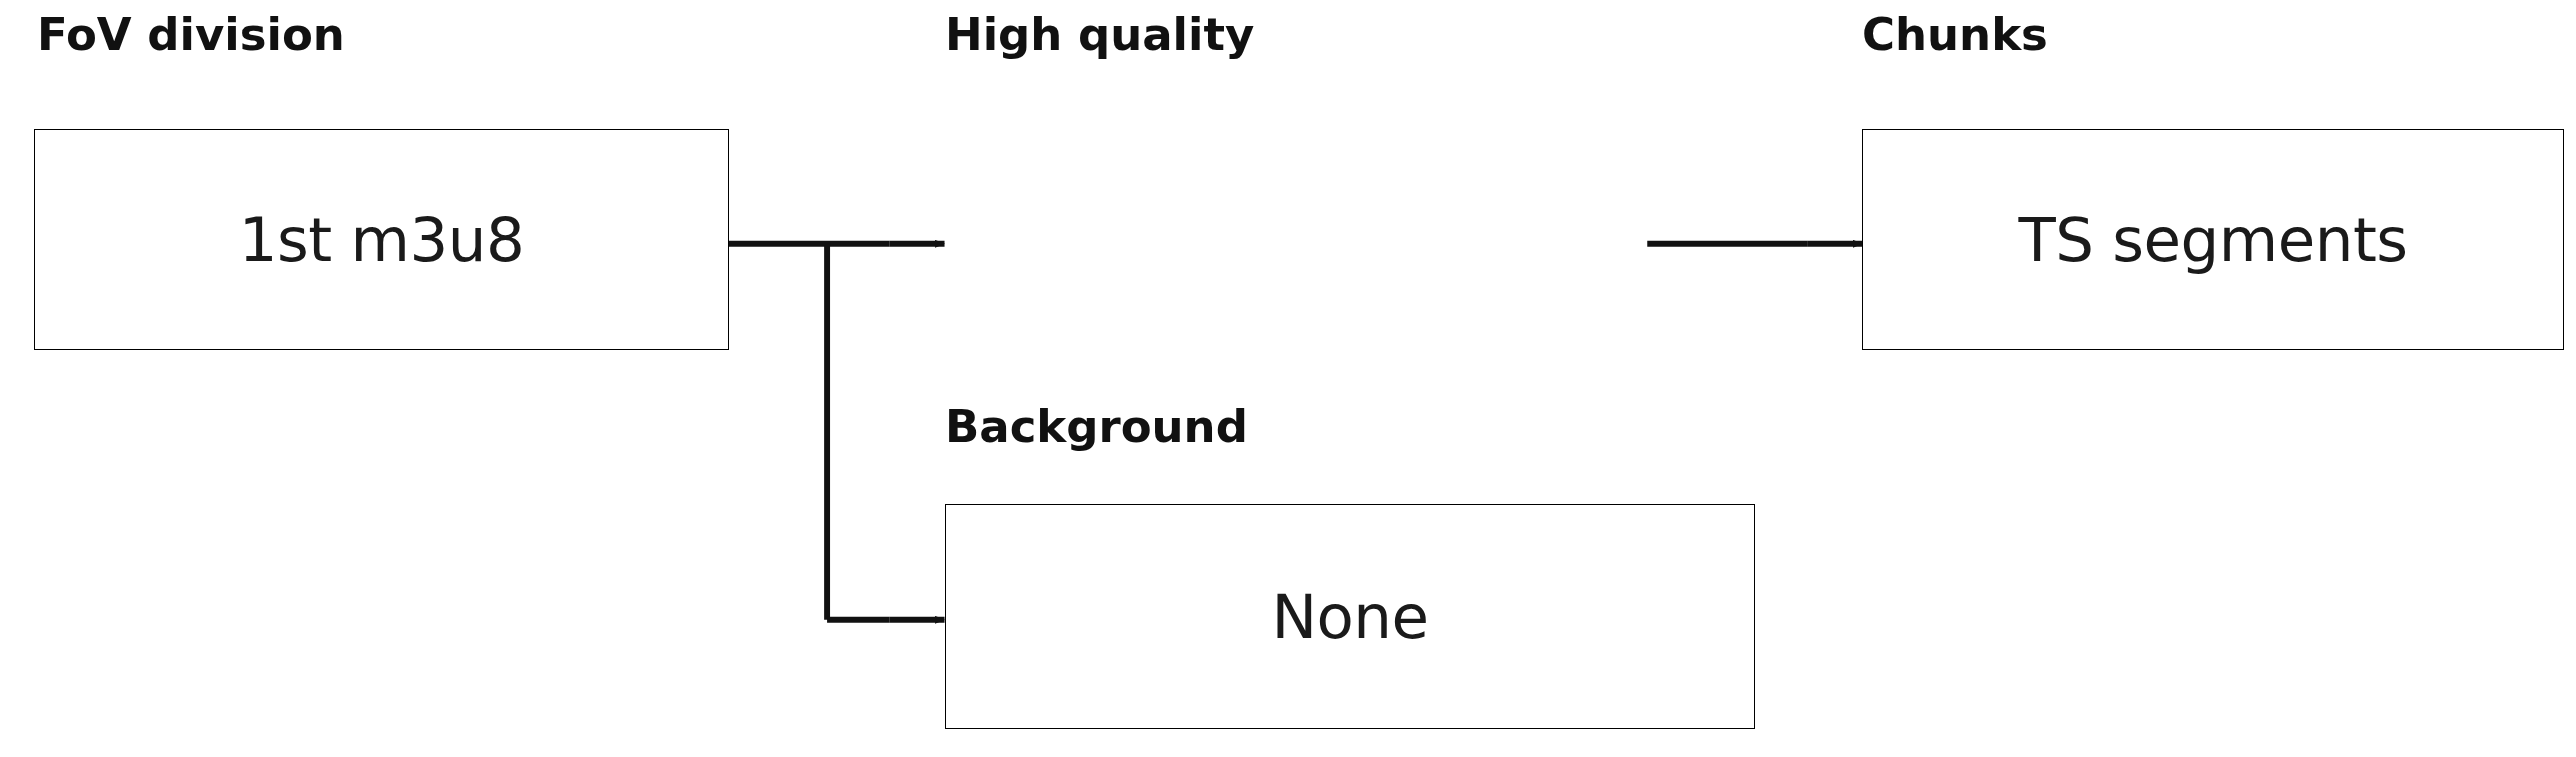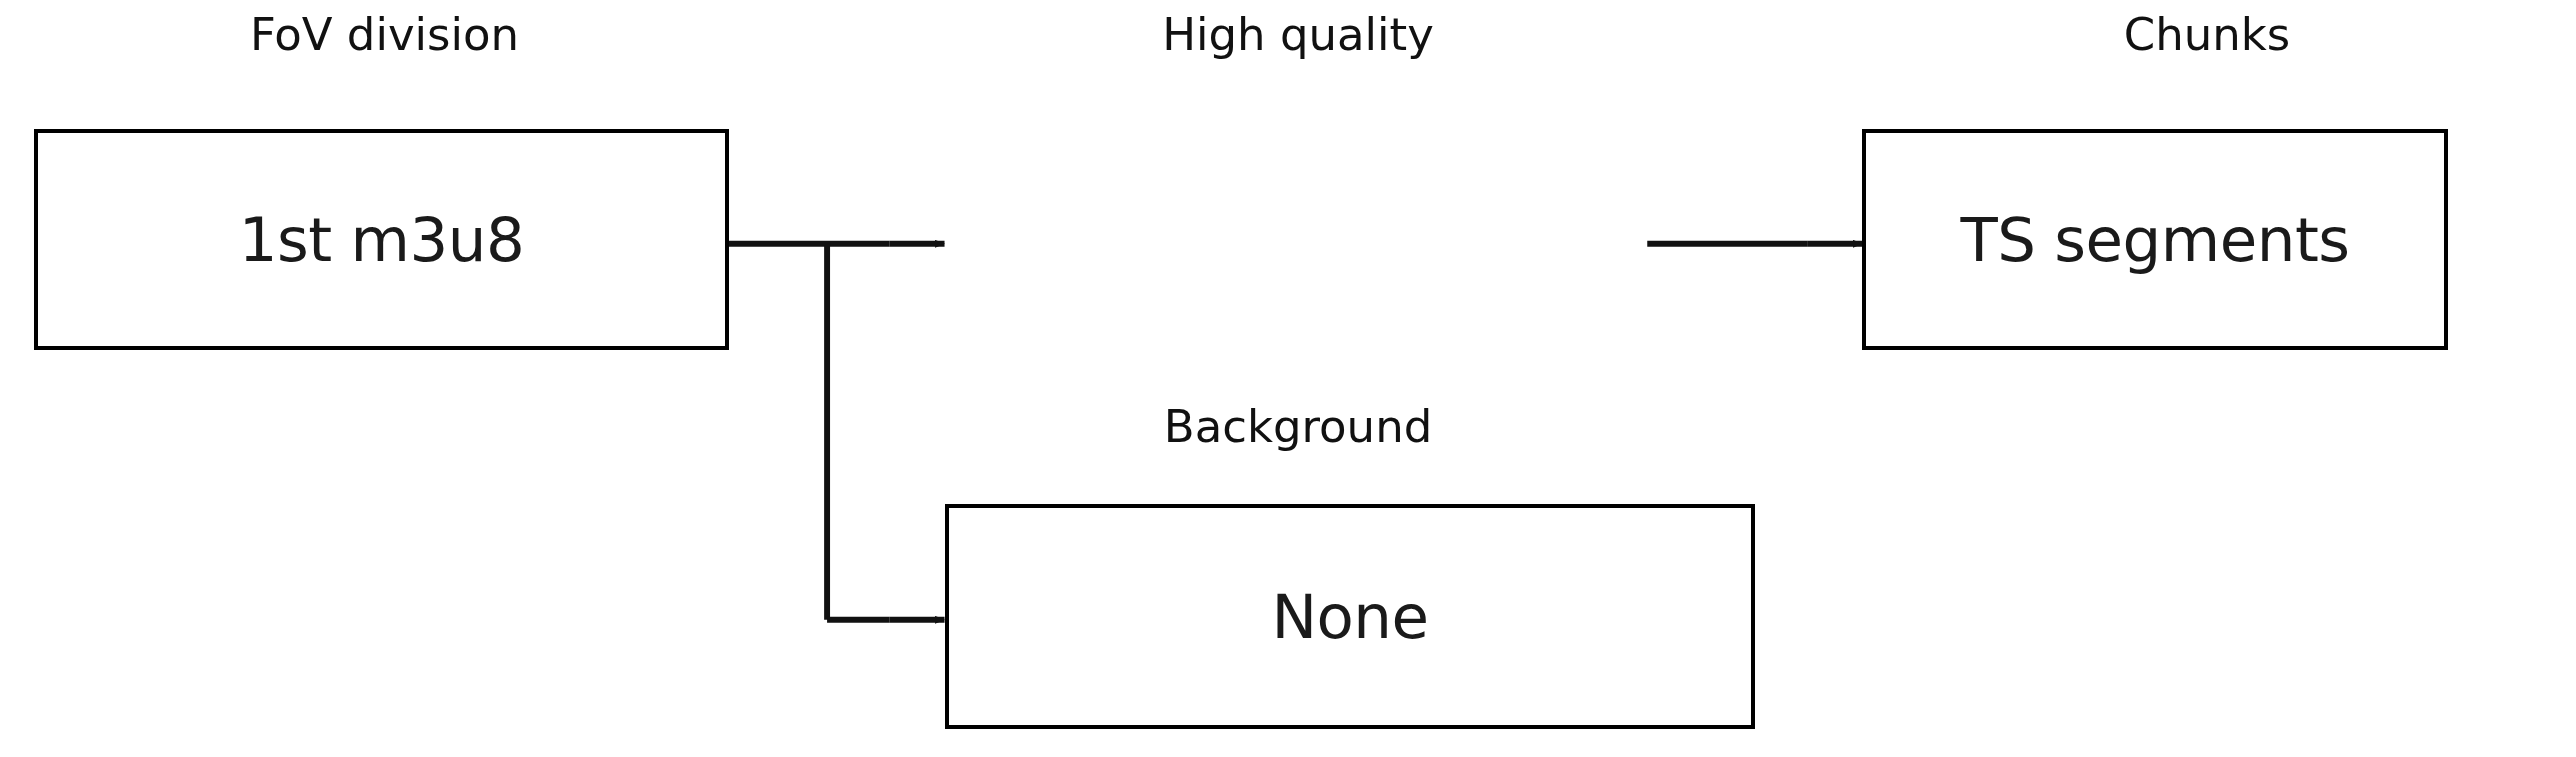--- a/index.html
+++ b/index.html
@@ -14,57 +14,57 @@
     position: relative;
     width: 2576px;
     height: 758px;
     background: #ffffff;
     overflow: hidden;
   }
   .node {
     position: absolute;
     box-sizing: border-box;
     background: #ffffff;
-    border: 4px solid #000000;
+    border: 1px solid #000000;
     display: flex;
     align-items: center;
     justify-content: center;
   }
   .node-label {
     font-family: "DejaVu Sans", sans-serif;
     font-size: 61px;
     font-weight: 400;
     color: #1a1a1a;
     letter-spacing: -0.5px;
     line-height: 1;
     white-space: nowrap;
   }
   .group-caption {
     position: absolute;
     font-family: "DejaVu Sans", sans-serif;
     font-size: 45px;
-    font-weight: 400;
+    font-weight: 700;
     color: #111111;
     white-space: nowrap;
-    text-align: center;
+    text-align: left;
     line-height: 1;
   }
   #edge-layer {
     position: absolute;
     left: 0;
     top: 0;
     width: 2576px;
     height: 758px;
     pointer-events: none;
   }
 
   
   #node-first-m3u8    { left: 34px;   top: 129px; width: 695px;  height: 221px; }
   #node-second-m3u8   { left: 945px;  top: 129px; width: 706px;  height: 219px; }
-  #node-ts-segments   { left: 1862px; top: 129px; width: 586px;  height: 221px; }
+  #node-ts-segments   { left: 1862px; top: 129px; width: 702px;  height: 221px; }
   #node-none          { left: 945px;  top: 504px; width: 810px;  height: 225px; }
 
   #caption-fov        { left: 37px;   top: 12px;  width: 695px; }
   #caption-high       { left: 945px;  top: 12px;  width: 706px; }
   #caption-chunks     { left: 1862px; top: 12px;  width: 690px; }
   #caption-background { left: 945px;  top: 404px; width: 706px; }
 </style>
 </head>
 <body>
 

